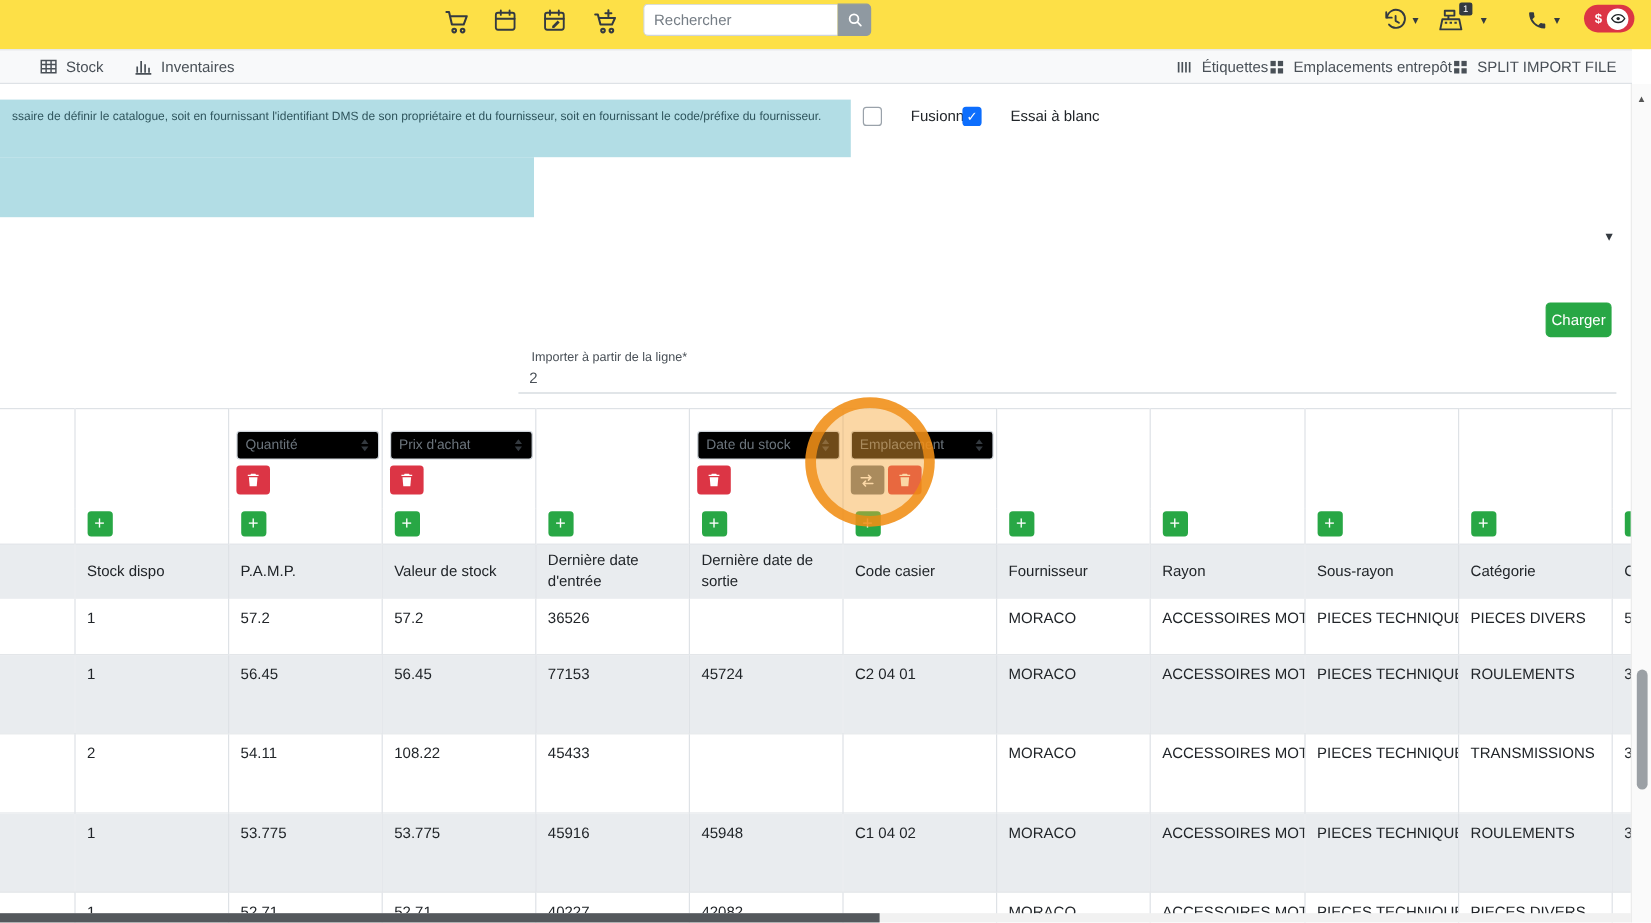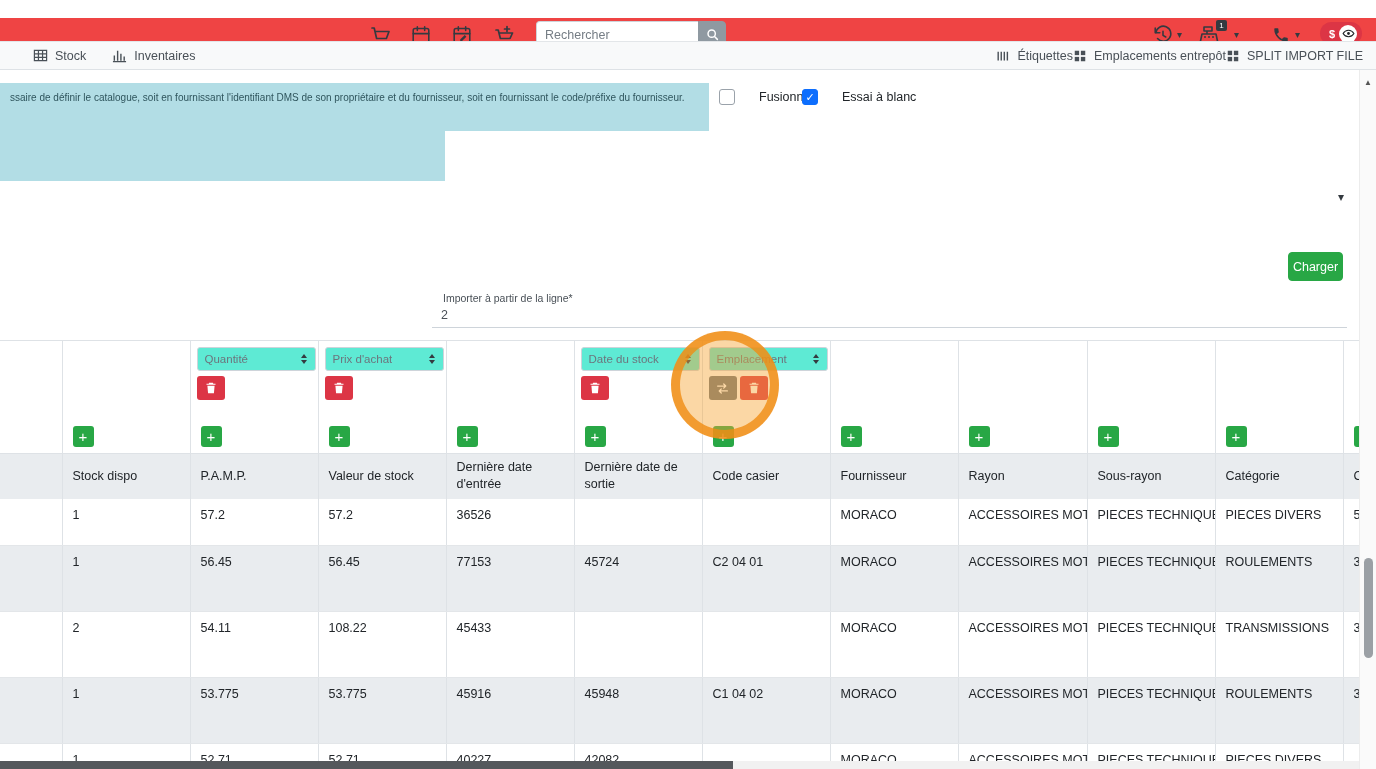--- a/index.html
+++ b/index.html
@@ -2,41 +2,41 @@
 <html><head>
 <meta charset="utf-8">
 <style>
   *{margin:0;padding:0;box-sizing:border-box}
   html,body{width:1376px;height:769px;overflow:hidden;background:#fff;
     font-family:"Liberation Sans","DejaVu Sans",sans-serif;}
   #app{position:relative;width:1376px;height:769px;background:#fff;overflow:hidden;
     font-size:12.5px;color:#212529;}
 
   
-  .topbar{position:absolute;top:18px;left:0;right:0;height:41px;background:#ef4444;}
+  .topbar{position:absolute;top:0;left:0;right:0;height:41px;background:#fde047;}
   .tb-ico{position:absolute;top:6px;display:flex;align-items:center;justify-content:center;cursor:pointer;background:none;border:none;}
   .search-group{position:absolute;left:536px;top:3px;display:flex;height:27px;}
   .search-group input{width:162px;height:27px;border:1px solid #ced4da;border-right:none;
     border-radius:4px 0 0 4px;padding:0 8px;font-size:12.5px;color:#495057;outline:none;
     font-family:inherit;}
   .search-group input::placeholder{color:#757d85;}
   .search-btn{width:28px;height:27px;background:#8f99a1;border:1px solid #8f99a1;
     border-radius:0 4px 4px 0;display:flex;align-items:center;justify-content:center;cursor:pointer;}
   .caret{position:absolute;top:11px;font-size:10px;color:#343a40;cursor:pointer;background:none;border:none;}
   .reg-wrap{position:relative;}
   .reg-badge{position:absolute;top:-4px;right:-6px;background:#343a40;color:#fff;font-size:8px;
     width:11px;height:11px;border-radius:2px;display:flex;align-items:center;justify-content:center;}
   .money-badge{position:absolute;left:1320px;top:4px;width:42px;height:23px;background:#dc3545;
     border-radius:12px;display:flex;align-items:center;cursor:pointer;}
   .money-badge .sym{color:#fff;font-size:11px;font-weight:bold;margin-left:9px;}
   .money-badge .eye-circle{width:18px;height:18px;background:#fff;border-radius:50%;margin-left:4px;
     display:flex;align-items:center;justify-content:center;}
 
   
-  .toolbar{position:absolute;top:41px;left:0;right:0;height:29px;background:#f8f9fa;
+  .toolbar{position:absolute;top:41px;left:0;right:16px;height:29px;background:#f8f9fa;
     border-top:1px solid #e3e6e9;border-bottom:1px solid #dee2e6;
     display:flex;align-items:center;justify-content:space-between;}
   .toolbar .left{display:flex;align-items:center;gap:26px;padding-left:33px;}
   .toolbar .right{display:flex;align-items:center;padding-right:13px;}
   .tool-item{display:flex;align-items:center;gap:7px;color:#495057;cursor:pointer;background:none;border:none;
     font-size:12.5px;font-family:inherit;white-space:nowrap;}
 
   
   .info-box{position:absolute;background:#b2dde5;color:#2f555d;font-size:10px;line-height:13px;
     padding:8px 12px 0 10px;overflow:hidden;}
@@ -59,22 +59,22 @@
   .start-label{position:absolute;left:443px;top:292px;font-size:10.5px;color:#495057;}
   .start-input{position:absolute;left:432px;top:305px;width:915px;height:23px;
     border-bottom:1px solid #ced4da;font-size:12.5px;color:#495057;padding:3px 0 0 9px;cursor:text;}
 
   
   .data-table{position:absolute;top:340px;left:0;width:1376px;border-collapse:collapse;
     table-layout:fixed;border-top:1px solid #dee2e6;background:#fff;font-size:12.5px;}
   .data-table td,.data-table th{border-right:1px solid #dee2e6;overflow:hidden;}
   .mapping-row td{height:83px;vertical-align:top;padding:6px 0 0 6px;}
   .plus-row td{height:30px;vertical-align:top;padding:2px 0 0 10px;}
-  .map-select{width:119px;height:24px;border:1px solid #ced4da;border-radius:3px;background:#5eead4;
-    display:flex;align-items:center;justify-content:space-between;padding:0 7px;cursor:pointer;}
+  .map-select{width:119px;height:24px;border:1px solid #ced4da;border-radius:3px;background:#000000;
+    display:flex;align-items:center;justify-content:space-between;padding:0 7px;cursor:pointer;margin-top:12px;}
   .map-select span{font-size:11.5px;color:#6c757d;white-space:nowrap;overflow:hidden;}
   .map-actions{margin-top:5px;display:flex;gap:3px;}
   .btn-sq{width:28px;height:24px;border:none;border-radius:3px;display:flex;align-items:center;
     justify-content:center;cursor:pointer;}
   .btn-trash{background:#dc3545;}
   .btn-swap{background:#6c757d;}
   .btn-plus{width:21px;height:21px;background:#28a745;border:none;border-radius:3px;color:#fff;
     font-size:15px;line-height:1;display:flex;align-items:center;justify-content:center;cursor:pointer;
     font-family:inherit;}
   .header-row{height:45px;background:#e9ecef;}

